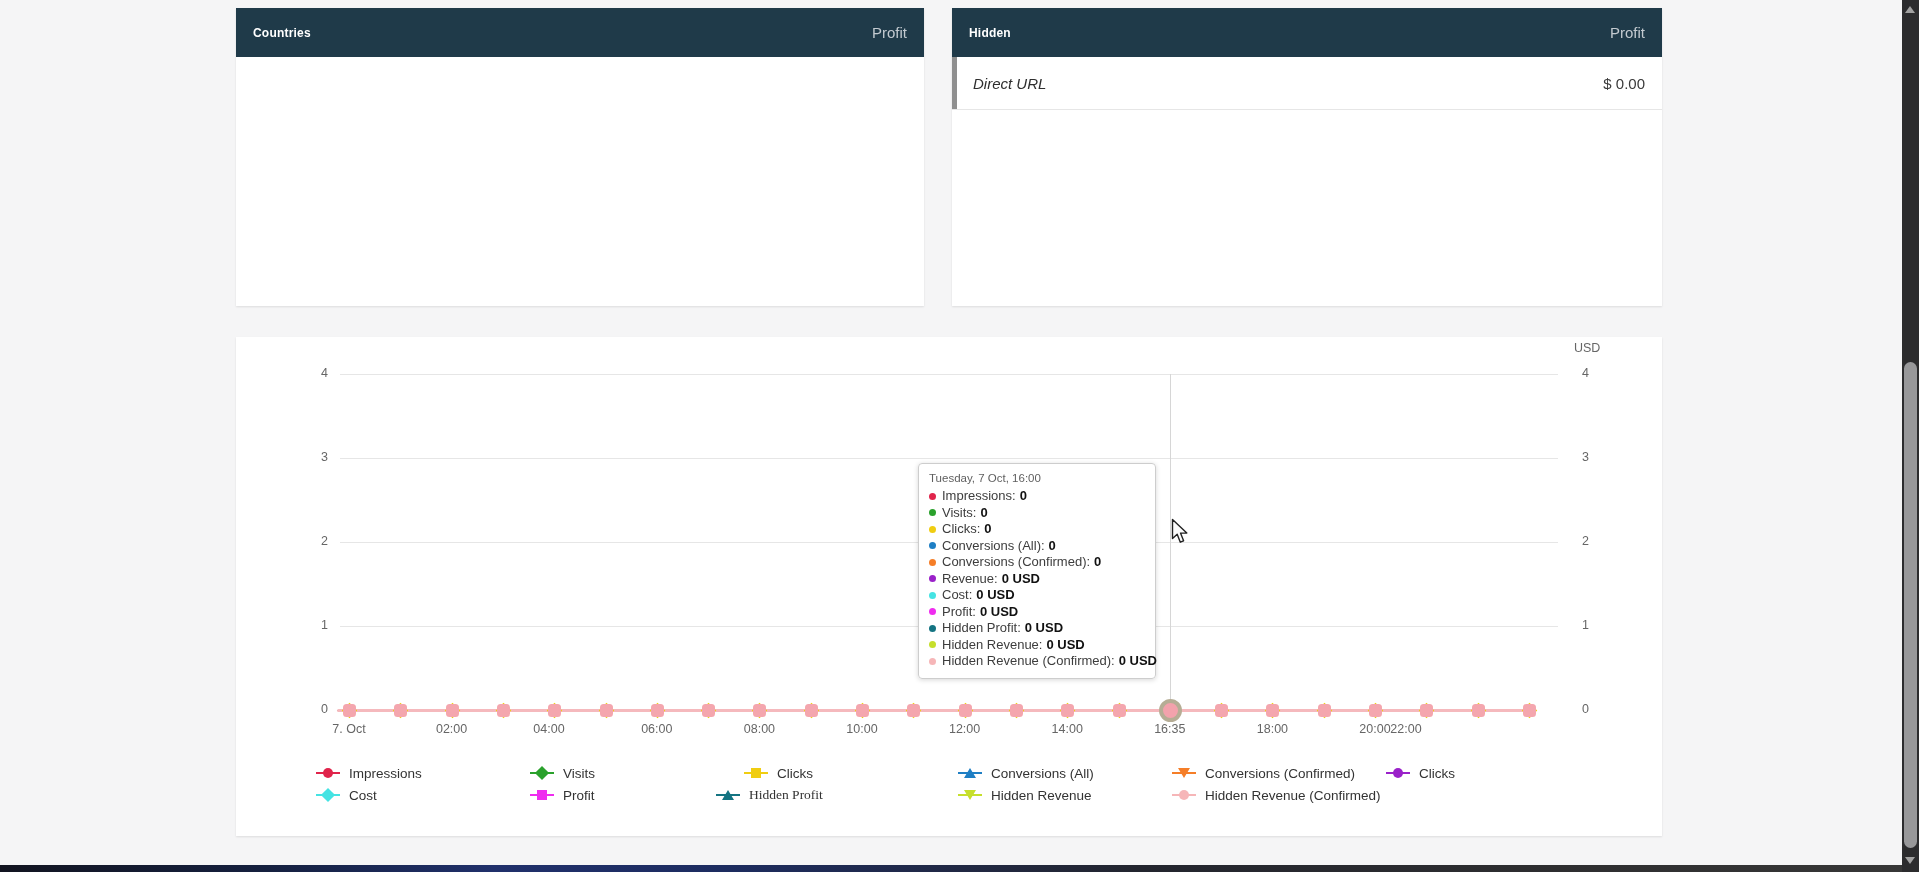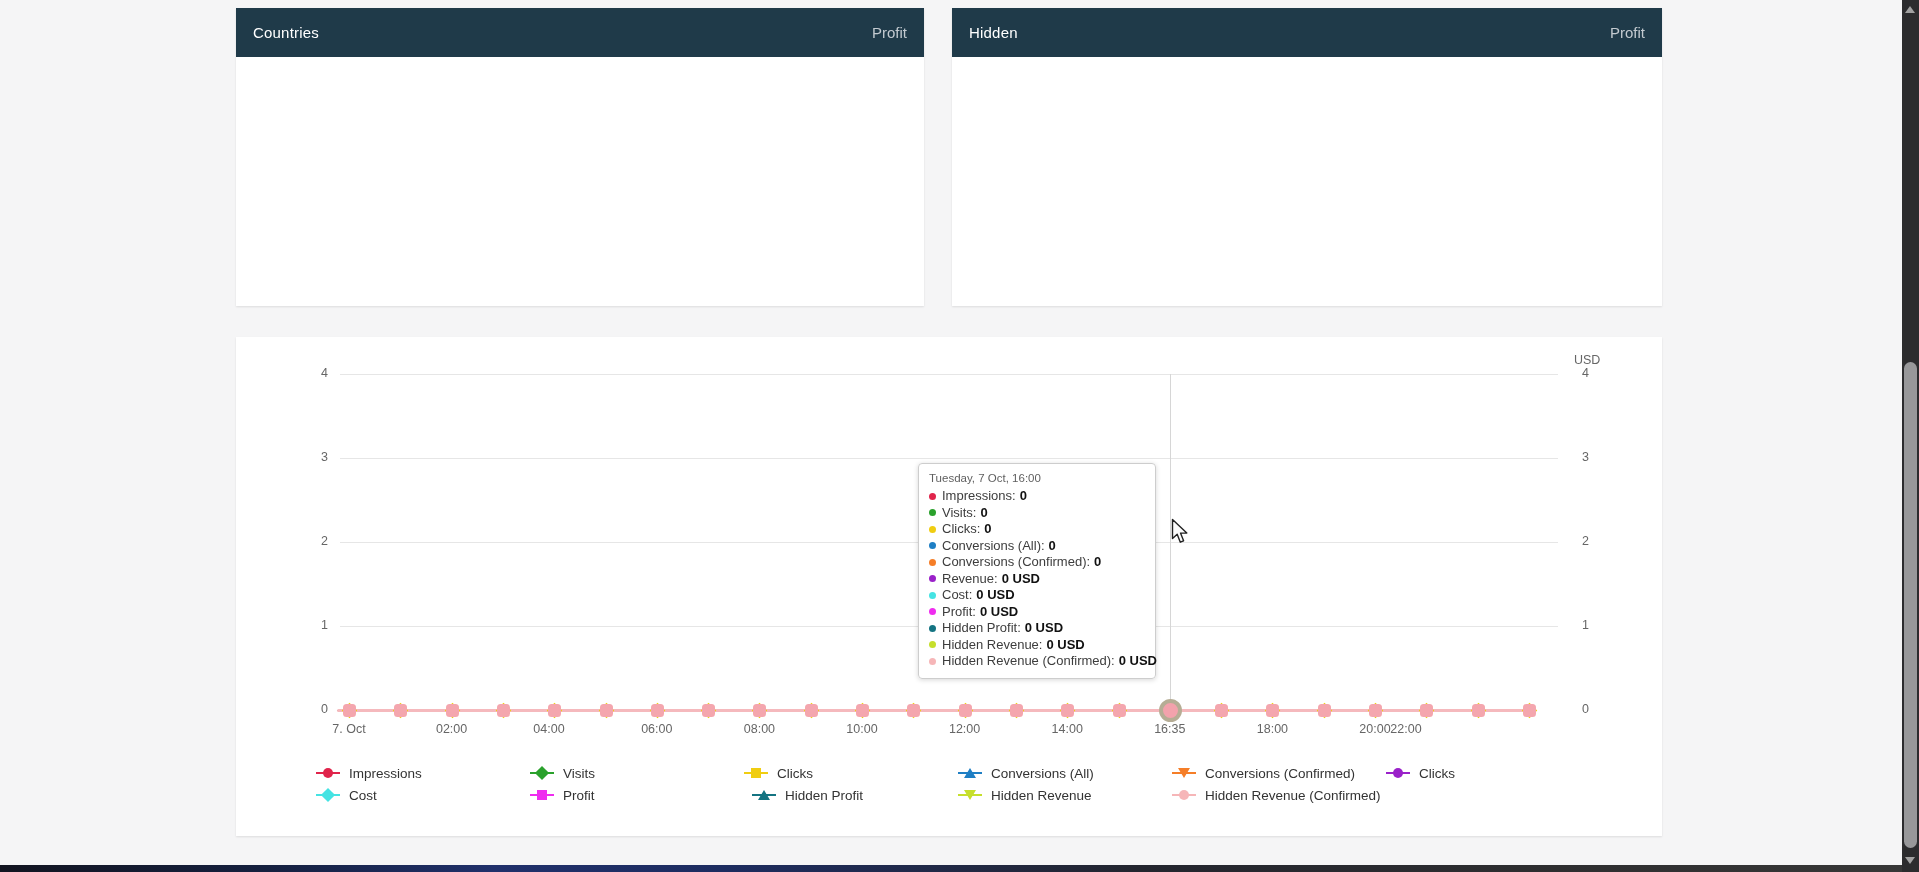--- a/index.html
+++ b/index.html
@@ -1,20 +1,20 @@
 <!DOCTYPE html>
 <html><head>
 <meta charset="utf-8">
 <style>
   html,body{margin:0;padding:0;}
   body{font-family:"Liberation Sans",sans-serif;background:#e9e9ea;}
   #stage{position:relative;width:1919px;height:872px;background:#f5f5f6;overflow:hidden;}
   .card{position:absolute;background:#fff;box-shadow:0 1px 2px rgba(0,0,0,.10);}
   .card-header{height:49px;background:#1f3a49;display:flex;align-items:center;justify-content:space-between;padding:0 17px;box-sizing:border-box;}
-  .hdr-title{color:#fff;font-size:15px;font-weight:normal;letter-spacing:.2px;}
+  .hdr-title{color:#fff;font-size:12px;font-weight:bold;letter-spacing:.2px;}
   .hdr-metric{color:#c3cad0;font-size:15px;}
   
   .empty-wrap{position:absolute;left:0;right:0;top:125px;text-align:center;}
   .icon-stack{width:40px;margin:0 auto 10px auto;}
   .icon-stack .r1{width:40px;height:18px;background:#c7c7c7;border-radius:5px;}
   .icon-stack .r2{position:relative;width:40px;height:14px;background:#c7c7c7;border-radius:4px;margin-top:3px;}
   .icon-stack .dot{position:absolute;top:5px;width:4px;height:4px;border-radius:50%;background:#fff;}
   .empty-text{color:#4c4c4c;font-size:14.5px;}
   
   .offer-row{position:absolute;left:0;right:0;top:49px;height:53px;border-bottom:1px solid #e6e6e6;display:flex;align-items:center;justify-content:space-between;padding:0 17px 0 21px;box-sizing:border-box;}
@@ -22,21 +22,21 @@
   .offer-name{font-style:italic;font-size:15px;color:#2e2e2e;}
   .offer-value{font-size:15px;color:#3a3a3a;}
   
   #chart-card{left:236px;top:337px;width:1426px;height:499px;}
   .gridline{position:absolute;height:1px;background:#e6e6e6;left:104px;width:1218px;}
   .axis-line{position:absolute;left:101px;width:1196px;height:1px;background:#4a4a4a;top:373px;}
   .series-line{position:absolute;left:101px;width:1196px;height:3px;top:372px;border-radius:2px;}
   .ylab{position:absolute;font-size:12.5px;color:#666;}
   .ylab-l{width:40px;text-align:right;left:52px;}
   .ylab-r{left:1346px;text-align:left;}
-  .usd-lab{position:absolute;left:1338px;top:16px;font-size:12.5px;color:#666;}
+  .usd-lab{position:absolute;left:1338px;top:4px;font-size:12.5px;color:#666;}
   .xtick-mark{position:absolute;top:374px;width:1px;height:7px;background:#9a9a9a;}
   .xtick-label{position:absolute;top:385px;width:70px;margin-left:-35px;text-align:center;font-size:12.5px;color:#666;}
   .pt{position:absolute;width:13px;height:13px;margin:-6px 0 0 -6px;border-radius:3.5px;z-index:4;}
   .pt-back{position:absolute;width:11px;height:11px;margin:-5px 0 0 -5px;transform:rotate(45deg);z-index:3;}
   .crosshair{position:absolute;width:1px;background:#d6d6d6;top:37px;height:336px;z-index:2;}
   .highlight-pt{position:absolute;width:15px;height:15px;margin:-11px 0 0 -11px;border-radius:50%;border:4px solid #b6ad95;z-index:6;}
   .tooltip{position:absolute;left:682px;top:126px;width:238px;background:rgba(255,255,255,.97);border:1px solid #cdcdcd;border-radius:4px;box-shadow:0 1px 5px rgba(0,0,0,.16);padding:8px 10px;z-index:10;box-sizing:border-box;}
   .tt-title{font-size:11.5px;color:#5f5f5f;margin-bottom:4px;}
   .tt-row{display:flex;align-items:center;font-size:13px;line-height:16.5px;color:#3d3d3d;white-space:nowrap;}
   .tt-dot{width:7px;height:7px;border-radius:50%;margin-right:6px;flex:0 0 auto;}
@@ -68,20 +68,25 @@
       <span class="hdr-title">Countries</span>
       <span class="hdr-metric">Profit</span>
     </div>
   </div>
 
   <div class="card" id="offers-card" style="left:952px;top:8px;width:710px;height:298px;">
     <div class="card-header">
       <span class="hdr-title">Hidden</span>
       <span class="hdr-metric">Profit</span>
     </div>
+    <div class="offer-row">
+      <span class="offer-accent"></span>
+      <span class="offer-name">Direct URL</span>
+      <span class="offer-value">$ 0.00</span>
+    </div>
   </div>
 
   <div class="card" id="chart-card">
     <div class="usd-lab">USD</div>
     <div id="plot"></div>
     <div class="axis-line"></div>
     <div class="series-line" style="background: rgb(245, 185, 189);"></div>
     <div class="crosshair" id="crosshair" style="left: 933.8px;"></div>
     <div class="highlight-pt" id="highlight" style="left: 933.8px; top: 373px; background: rgb(243, 162, 172); border-color: rgb(182, 173, 149);"></div>
     <div class="tooltip" id="tooltip">
@@ -194,21 +199,21 @@
           </span>
           <span>Cost</span>
         </div>
         <div class="legend-item" style="left: 294px; top: 449px;">
           <span class="lg-mark">
             <span class="lg-line" style="background: rgb(239, 44, 239);"></span>
             <span class="lg-shape" style="width: 10px; height: 10px; background: rgb(239, 44, 239); transform: translate(-50%, -50%);"></span>
           </span>
           <span>Profit</span>
         </div>
-        <div class="legend-item" style="left: 516px; top: 449px;">
+        <div class="legend-item" style="left: 480px; top: 449px; font-family: Liberation Serif, serif;">
           <span class="lg-mark">
             <span class="lg-line" style="background: rgb(20, 116, 130);"></span>
             <span class="lg-shape" style="width: 0px; height: 0px; border-left: 6.5px solid transparent; border-right: 6.5px solid transparent; border-bottom: 10px solid rgb(20, 116, 130); transform: translate(-50%, -50%);"></span>
           </span>
           <span>Hidden Profit</span>
         </div>
         <div class="legend-item" style="left: 722px; top: 449px;">
           <span class="lg-mark">
             <span class="lg-line" style="background: rgb(198, 223, 44);"></span>
             <span class="lg-shape" style="width: 0px; height: 0px; border-left: 6.5px solid transparent; border-right: 6.5px solid transparent; border-top: 10px solid rgb(198, 223, 44); transform: translate(-50%, -50%);"></span>

